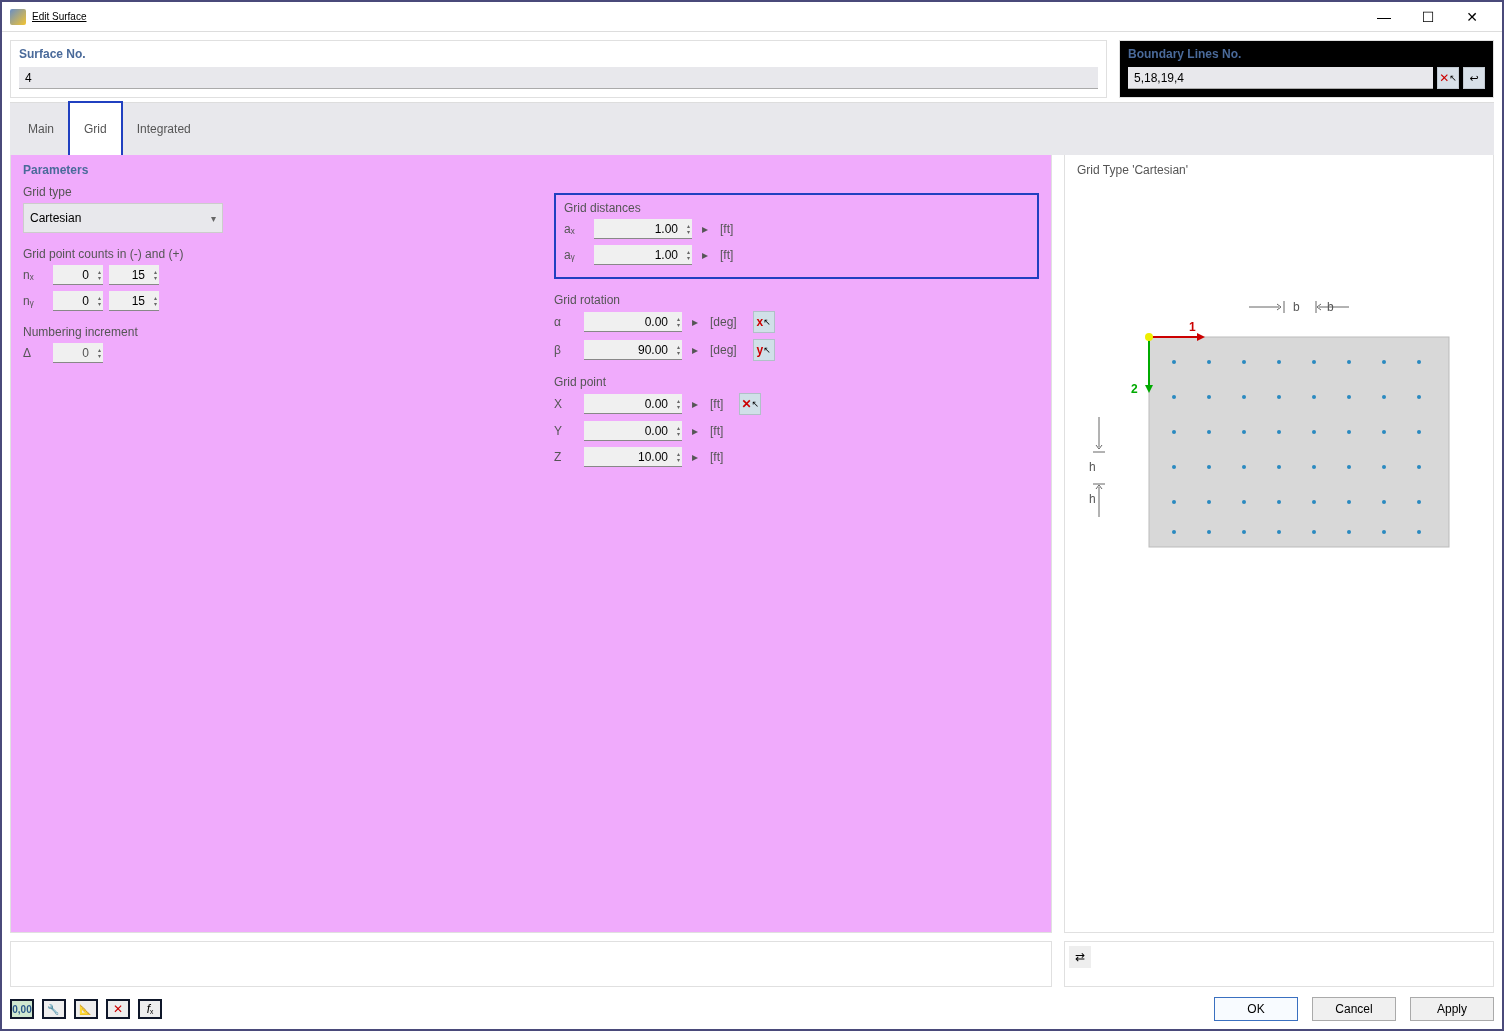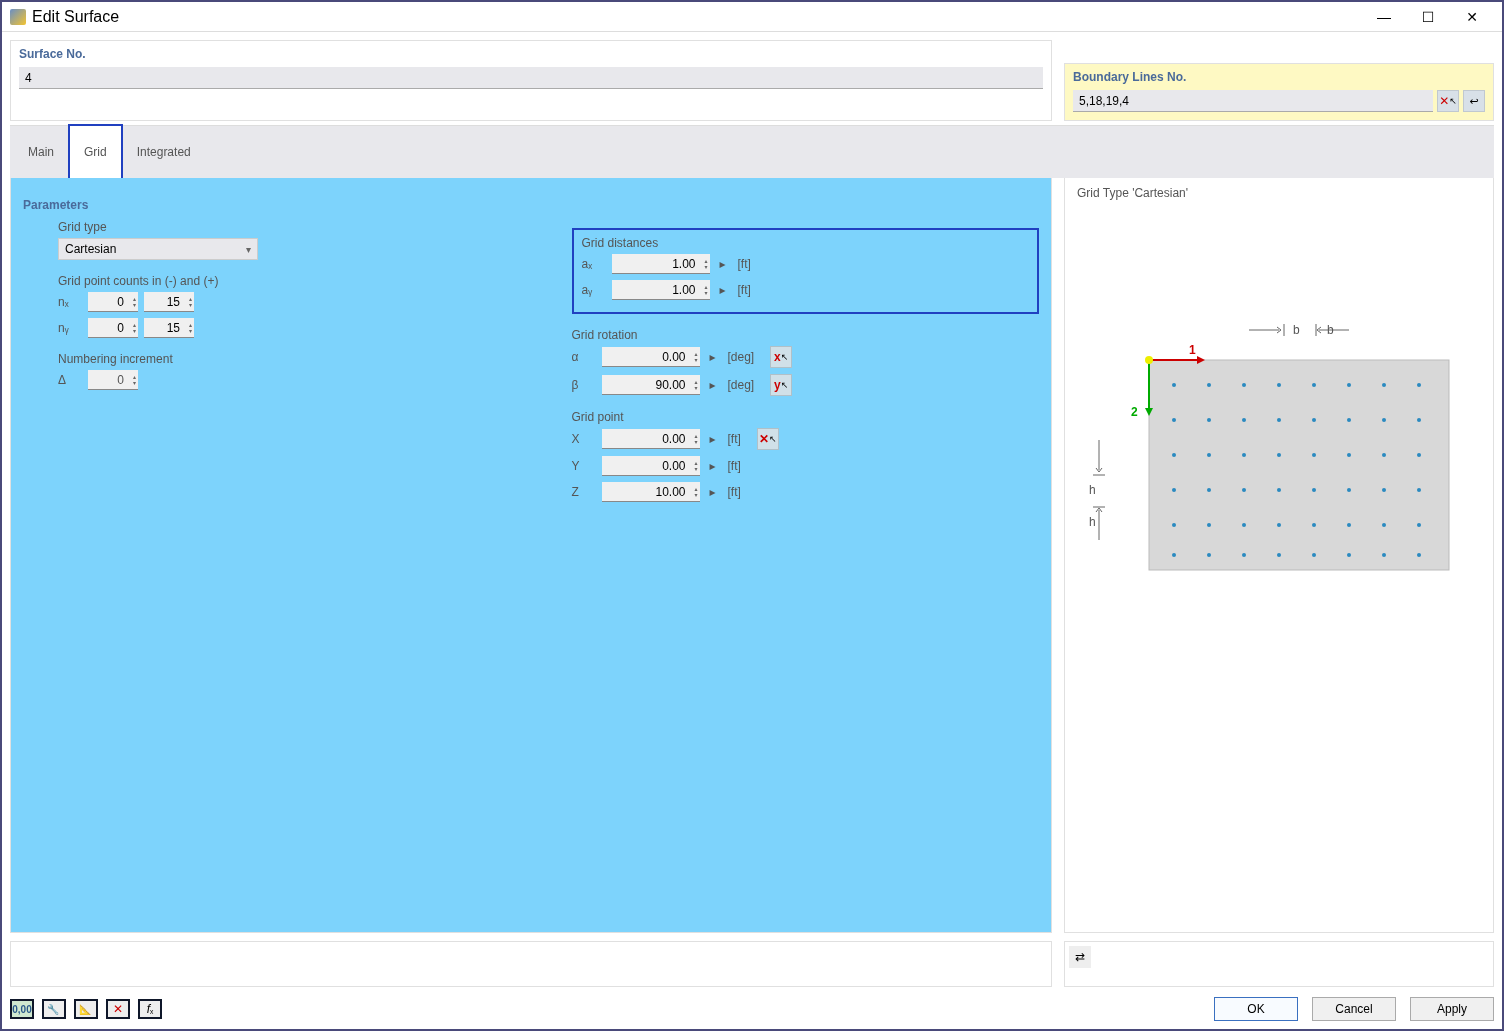--- a/index.html
+++ b/index.html
@@ -1,39 +1,39 @@
 <!DOCTYPE html>
 <html><head>
 <meta charset="utf-8">
 <style>
 * { box-sizing: border-box; margin: 0; padding: 0; font-family: 'Segoe UI', Tahoma, sans-serif; font-size: 12px; }
 body { background: #fff; border: 2px solid #4a4a7a; width: 1504px; height: 1031px; position: relative; overflow: hidden; }
 .titlebar { display: flex; align-items: center; height: 30px; padding: 0 8px; border-bottom: 1px solid #ddd; }
 .titlebar .icon { width: 16px; height: 16px; margin-right: 6px; background: linear-gradient(135deg,#6a8fc5,#f4c430); border-radius: 2px; }
-.titlebar .title { flex: 1; font-size: 16px; }
+.titlebar .title { flex: 1; font-size: 10px; text-decoration: underline; }
 .titlebar .winbtn { width: 44px; height: 28px; display: flex; align-items: center; justify-content: center; font-size: 14px; cursor: pointer; }
 .content { padding: 8px; display: flex; flex-direction: column; height: calc(100% - 30px); }
 .top-row { display: flex; gap: 12px; }
 .surface-panel { flex: 1; background: #fff; border: 1px solid #e0e0e0; }
-.boundary-panel { width: 430px; background: #fef9c3; border: 1px solid #e0e0e0; margin-top: 23px; }
+.boundary-panel { width: 375px; background: #000000; border: 1px solid #e0e0e0; }
 .panel-header { color: #4a6a9a; font-weight: 600; padding: 6px 8px 0 8px; }
 .panel-input { margin: 6px 8px 8px 8px; display: flex; gap: 4px; align-items: center; }
 .panel-input input { flex: 1; border: none; border-bottom: 1px solid #aaa; background: #e8e8ec; padding: 4px 6px; height: 22px; }
 .panel-btn { width: 22px; height: 22px; background: #d8e0e8; border: 1px solid #c0c8d0; display: flex; align-items: center; justify-content: center; cursor: pointer; font-size: 11px; }
 .tabs { display: flex; background: #e8e8ec; border-top: 1px solid #ddd; padding: 0 4px; margin-top: 4px; }
 .tab { padding: 19px 14px; cursor: pointer; color: #555; }
 .tab.selected { background: #fff; border: 2.5px solid #2040c0; border-bottom: none; font-weight: 500; margin-top: -2px; }
 .main-row { display: flex; gap: 12px; flex: 1; margin-top: 0; }
-.params-panel { flex: 1; background: #7dd3fc; border: 1px solid #e0e0e0; border-top: none; padding: 20px 12px; }
+.params-panel { flex: 1; background: #f0abfc; border: 1px solid #e0e0e0; border-top: none; padding: 8px 12px; }
 .preview-panel { width: 430px; background: #fff; border: 1px solid #e0e0e0; border-top: none; padding: 8px 12px; }
 .section-title { color: #4a6a9a; font-weight: 600; margin-bottom: 8px; }
-.cols { display: flex; gap: 46px; margin-left: 35px; }
+.cols { display: flex; gap: 46px; }
 .col { flex: 1; }
 .field-label { color: #555; margin-bottom: 4px; display: block; }
-.dropdown { width: 200px; height: 22px; border: 1px solid #ccc; background: #e8e8ec; padding: 2px 6px; display: flex; align-items: center; justify-content: space-between; cursor: pointer; }
+.dropdown { width: 200px; height: 30px; border: 1px solid #ccc; background: #e8e8ec; padding: 2px 6px; display: flex; align-items: center; justify-content: space-between; cursor: pointer; }
 .dropdown-arrow { font-size: 10px; color: #666; }
 .field-group { margin-top: 14px; }
 .row-field { display: flex; align-items: center; margin-bottom: 6px; gap: 6px; }
 .row-field .lbl { width: 24px; color: #555; }
 .spinner { width: 50px; height: 20px; border: none; border-bottom: 1px solid #888; background: #f0f0f0; text-align: right; padding-right: 2px; position: relative; display: inline-flex; align-items: center; justify-content: flex-end; }
 .spinner.disabled { background: #f0f0f0; color: #aaa; }
 .spinner input { border: none; background: transparent; width: 36px; text-align: right; }
 .spin-btns { display: inline-flex; flex-direction: column; width: 10px; margin-left: 2px; }
 .spin-btns span { font-size: 6px; line-height: 6px; cursor: pointer; color: #666; }
 .spinner-wide { width: 98px; }

